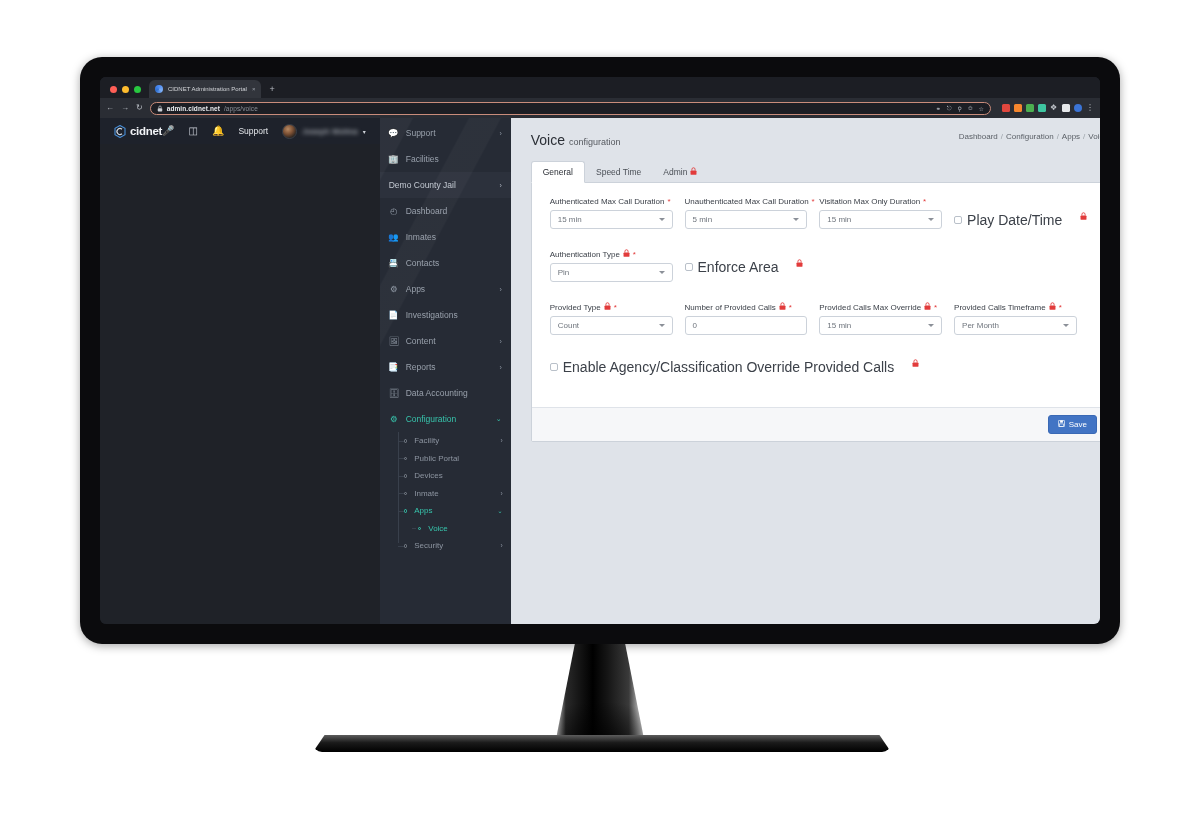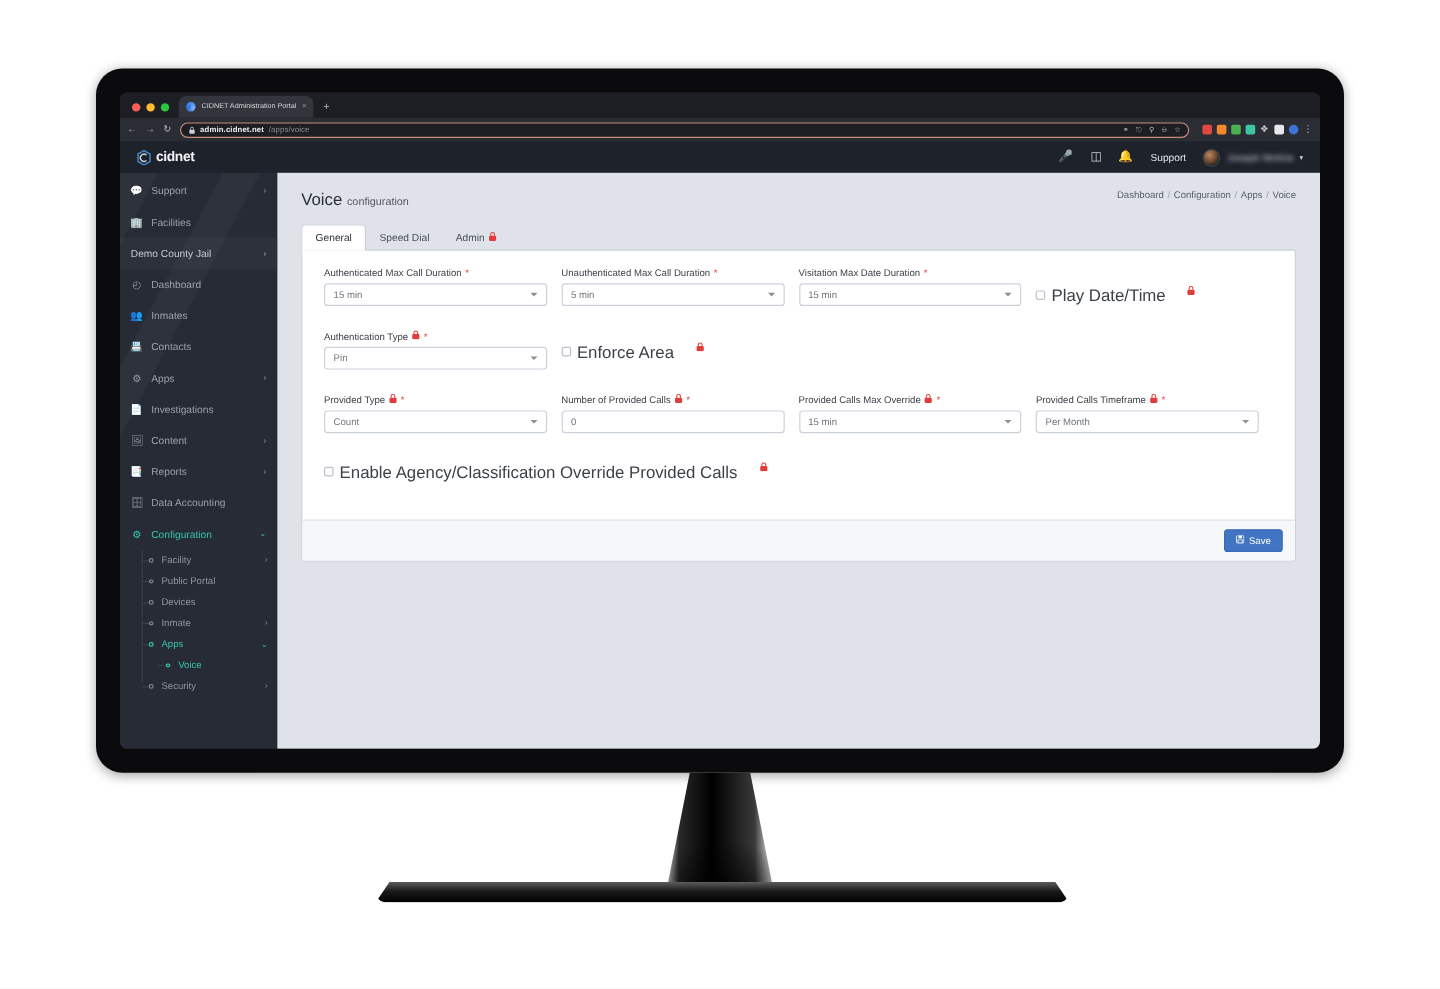--- a/index.html
+++ b/index.html
@@ -79,21 +79,21 @@
   #omni-icons span { font-size:6px; color:#b5b9c0; }
   #ext-icons { display:flex; gap:4px; align-items:center; }
   .ext { width:8px; height:8px; border-radius:1.5px; }
   .ext.red{background:#e0473e;} .ext.orange{background:#f5862e;}
   .ext.green{background:#4caf50;} .ext.teal{background:#3ec5a0;}
   .ext.puzzle{background:transparent;color:#c3c7cd;font-size:8px;line-height:8px;}
   .ext.white{background:#e6e8eb;} .ext.blue{background:#3b74d6;border-radius:50%;}
   .ext.kebab{background:transparent;color:#c3c7cd;font-size:8px;line-height:8px;}
 
   
-  #app { position:absolute; left:0; top:41px; right:0; bottom:0; display:flex; flex-direction:column; }
+  #app { position:absolute; left:0; top:41px; right:0; bottom:0; display:flex; }
   #app-header {
     height:26px; background:#1e222b; display:flex; align-items:center;
     padding:0 14px; flex:none;
   }
   #logo { display:flex; align-items:center; gap:4px; }
   #logo .mark { width:12px; height:13px; position:relative; }
   #logo .mark svg { display:block; }
   #logo .word { color:#f2f4f7; font-size:11.5px; font-weight:bold; letter-spacing:-.3px; }
   #header-right { margin-left:auto; display:flex; align-items:center; gap:14px; }
   .hicon { color:#c9ced6; font-size:10px; line-height:1; }
@@ -403,21 +403,21 @@
                 <span class="sub2">configuration</span>
               </div>
               <div id="breadcrumb"><span>Dashboard</span><span class="sep">/</span><span>Configuration</span><span class="sep">/</span><span>Apps</span><span class="sep">/</span><span>Voice</span></div>
             </div>
 
             <div id="tabs">
                 <div class="tab sel">
                   <span>General</span>
                 </div>
                 <div class="tab">
-                  <span>Speed Dial</span>
+                  <span>Speed Time</span>
                 </div>
                 <div class="tab">
                   <span>Admin</span>
                   <span><svg width="7" height="8" viewBox="0 0 8 9">
                       <rect x="0.6" y="3.8" width="6.8" height="5" rx="1" fill="#e23b3b"></rect>
                       <path d="M2.2 3.9V2.6a1.8 1.8 0 0 1 3.6 0v1.3" stroke="#e23b3b" stroke-width="1" fill="none"></path>
                     </svg></span>
                 </div>
               </div>
 
@@ -442,21 +442,21 @@
                       <span class="req">*</span>
                     </div>
                     <div class="select">
                       <span class="val">5 min</span>
                       <span class="caret"></span>
                     </div>
                   </div>
 
                   <div class="col">
                     <div class="flabel">
-                      <span>Visitation Max Date Duration</span>
+                      <span>Visitation Max Only Duration</span>
                       <span class="req">*</span>
                     </div>
                     <div class="select">
                       <span class="val">15 min</span>
                       <span class="caret"></span>
                     </div>
                   </div>
 
                   <div class="col chk mid">
                     <label class="checkrow">

